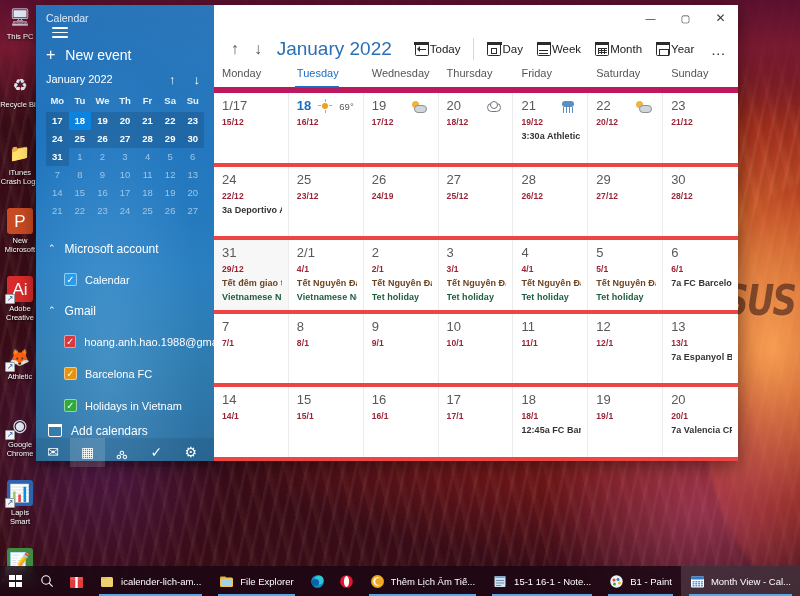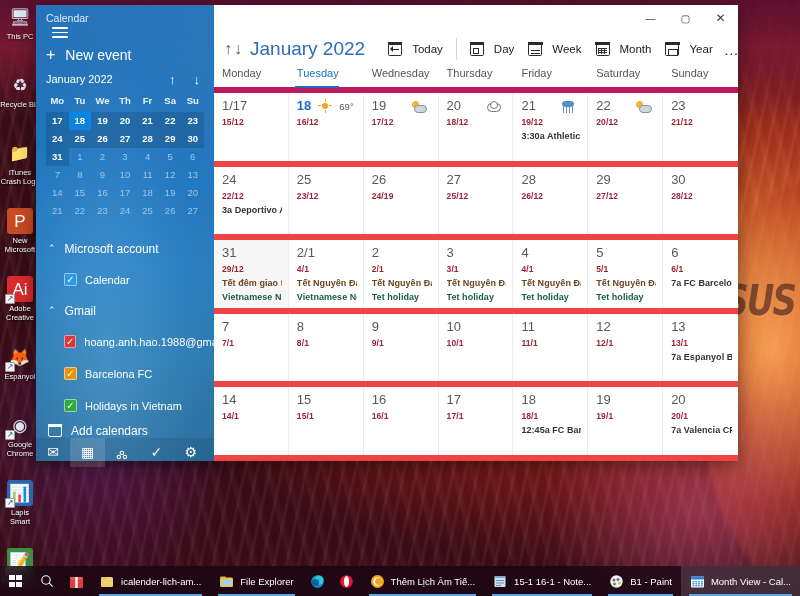--- a/index.html
+++ b/index.html
@@ -212,21 +212,21 @@
   }
   #cmdbar .navarrow {
     width: 24px; height: 30px; display:flex; align-items:center; justify-content:center;
     font-size: 16px; color:#5a5a5a;
   }
   #month-title {
     font-size: 19px; color: #2b6fb5; font-weight: 400;
     margin-left: 6px; margin-right: 14px; white-space: nowrap;
   }
   .cmd {
-    display:flex; align-items:center; gap:10px;
+    display:flex; align-items:center; gap:1px;
     height: 28px; padding: 0 7px;
     font-size: 11.5px; color: #1b1b1b; white-space: nowrap;
   }
   .cmd .ci { width: 14px; height: 13px; position:relative; display:inline-block; }
   .ci-box { border: 1.3px solid #2b2b2b; border-radius: 1.5px; }
   .ci-box::before { content:""; position:absolute; left:-1.3px; top:-1.3px; right:-1.3px; height: 3.2px; background:#2b2b2b; }
   .ci-today::after { content:""; position:absolute; left:2px; top:5px; width:8px; height:1.4px; background:#2b2b2b;}
   .ci-today .arr { position:absolute; left:1px; top:2.5px; width:0; height:0;
       border-top:3px solid transparent; border-bottom:3px solid transparent; border-right:3.5px solid #2b2b2b;}
   .ci-day::after { content:""; position:absolute; left:2.5px; top:4.5px; width:4px; height:4px; border:1.2px solid #2b2b2b;}
@@ -248,21 +248,21 @@
   }
   #dow-bar .dw.active { color: #1a6dbf; }
   #dow-bar .dw.active::after {
     content:""; position:absolute; left: 6px; bottom: -1px; width: 44px; height: 2px; background:#1a6dbf;
   }
 
   #grid {
     flex: 1; display:grid; grid-template-rows: repeat(5, 1fr);
     background: #fff;
   }
-  .wrow { display:grid; grid-template-columns: repeat(7, 1fr); border-bottom: 6px solid #ef4444; }
+  .wrow { display:grid; grid-template-columns: repeat(7, 1fr); border-bottom: 4px solid #ef4444; }
   .cell {
     border-right: 1px solid #ececec; padding: 5px 6px 0 8px;
     overflow: hidden; position: relative;
   }
   .cell:last-child { border-right: none; }
   .cell.shade { background: #f7f7f7; }
   .cell-top { display:flex; align-items:center; gap: 5px; height: 16px; }
   .daynum { font-size: 13px; color: #595959; line-height: 14px; }
   .daynum.today { color: #1a6dbf; font-weight: 700; }
   .temp { font-size: 9.5px; color: #5a5a5a; margin-left: 2px;}
@@ -366,21 +366,21 @@
     <div class="dicon">
       <div class="glyph" style="background: rgb(200, 75, 35); color: rgb(255, 255, 255);">P</div>
       <div class="dlabel">New Microsoft</div>
     </div>
     <div class="dicon">
       <div class="glyph" style="background: rgb(217, 43, 43); color: rgb(255, 255, 255);">Ai<span class="shortcut-arrow">↗</span></div>
       <div class="dlabel">Adobe Creative</div>
     </div>
     <div class="dicon">
       <div class="glyph" style="background: transparent; color: rgb(223, 232, 245);">🦊<span class="shortcut-arrow">↗</span></div>
-      <div class="dlabel">Espanyol</div>
+      <div class="dlabel">Athletic</div>
     </div>
     <div class="dicon">
       <div class="glyph" style="background: transparent; color: rgb(223, 232, 245);">◉<span class="shortcut-arrow">↗</span></div>
       <div class="dlabel">Google Chrome</div>
     </div>
     <div class="dicon">
       <div class="glyph" style="background: rgb(45, 99, 176); color: rgb(255, 255, 255);">📊<span class="shortcut-arrow">↗</span></div>
       <div class="dlabel">Lapis Smart Trading</div>
     </div>
     <div class="dicon">

